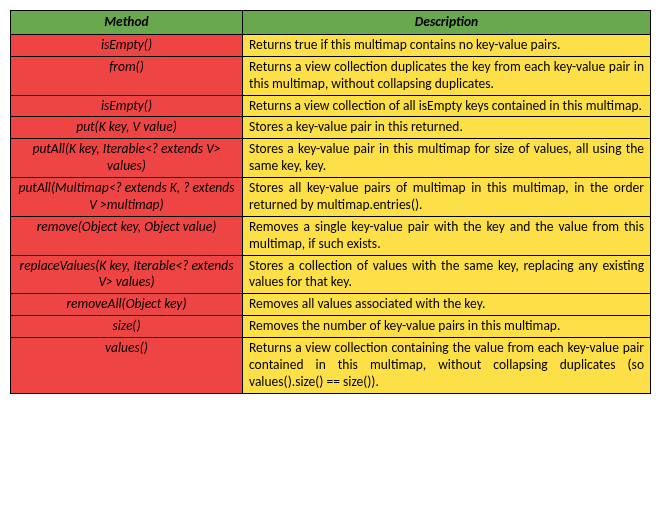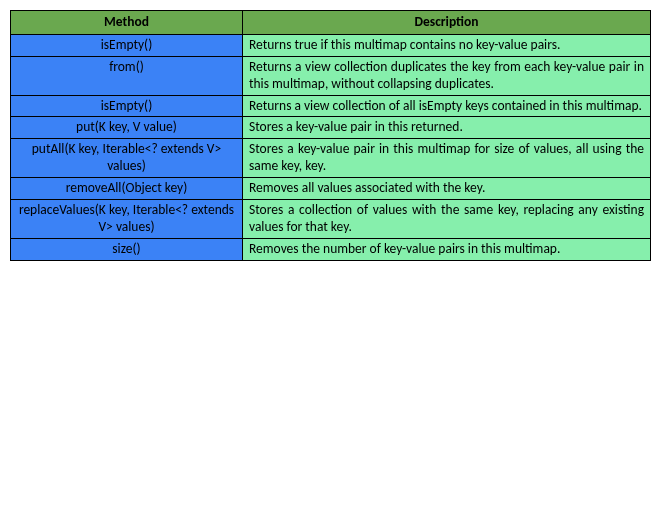--- a/index.html
+++ b/index.html
@@ -21,28 +21,30 @@
     border: 1px solid #000;
     padding: 2px 6px;
     vertical-align: top;
     line-height: 1.25;
   }
   th {
     background: #6aa84f;
     font-weight: bold;
     text-align: center;
     padding: 3px 6px;
+    font-style: italic;
   }
   td.method {
-    background: #3b82f6;
+    background: #ef4444;
     text-align: center;
     word-wrap: break-word;
+    font-style: italic;
   }
   td.desc {
-    background: #86efac;
+    background: #fde047;
     text-align: justify;
     text-justify: inter-word;
   }
   col.c-method { width: 232px; }
   col.c-desc   { width: 408px; }
 </style>
 </head>
 <body>
 
 <table>
@@ -71,25 +73,37 @@
       </tr>
       <tr>
         <td class="method">put(K key, V value)</td>
         <td class="desc">Stores a key-value pair in this returned.</td>
       </tr>
       <tr>
         <td class="method">putAll(K key, Iterable&lt;? extends V&gt; values)</td>
         <td class="desc">Stores a key-value pair in this multimap for size of values, all using the same key, key.</td>
       </tr>
       <tr>
-        <td class="method">removeAll(Object key)</td>
-        <td class="desc">Removes all values associated with the key.</td>
+        <td class="method">putAll(Multimap&lt;? extends K, ? extends V &gt;multimap)</td>
+        <td class="desc">Stores all key-value pairs of multimap in this multimap, in the order returned by multimap.entries().</td>
+      </tr>
+      <tr>
+        <td class="method">remove(Object key, Object value)</td>
+        <td class="desc">Removes a single key-value pair with the key and the value from this multimap, if such exists.</td>
       </tr>
       <tr>
         <td class="method">replaceValues(K key, Iterable&lt;? extends V&gt; values)</td>
         <td class="desc">Stores a collection of values with the same key, replacing any existing values for that key.</td>
       </tr>
       <tr>
+        <td class="method">removeAll(Object key)</td>
+        <td class="desc">Removes all values associated with the key.</td>
+      </tr>
+      <tr>
         <td class="method">size()</td>
         <td class="desc">Removes the number of key-value pairs in this multimap.</td>
+      </tr>
+      <tr>
+        <td class="method">values()</td>
+        <td class="desc">Returns a view collection containing the value from each key-value pair contained in this multimap, without collapsing duplicates (so values().size() == size()).</td>
       </tr>
     </tbody>
 </table>
 
 </body></html>

